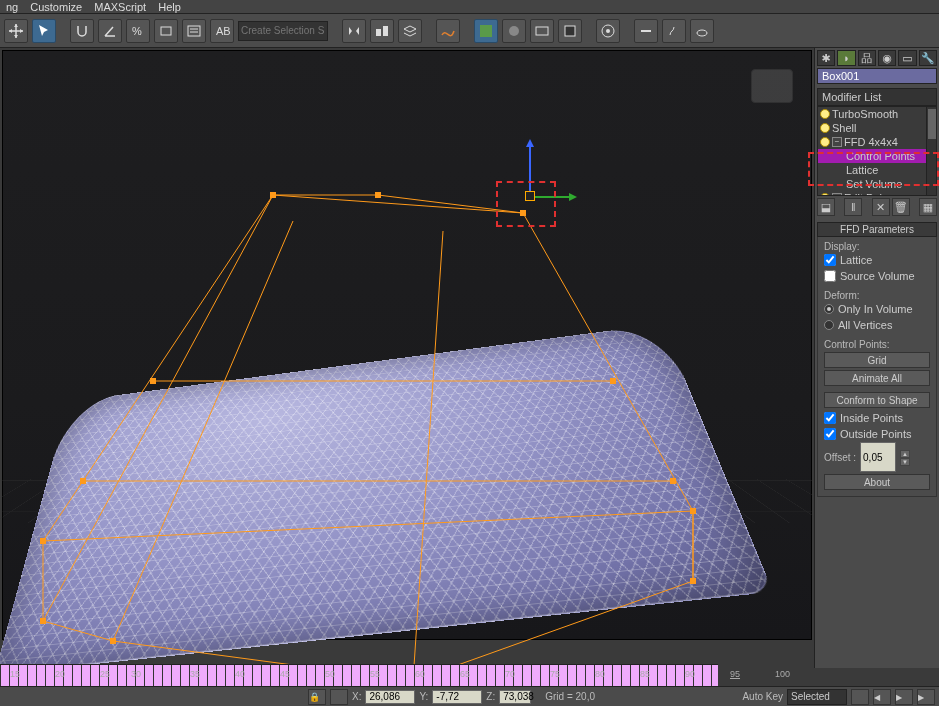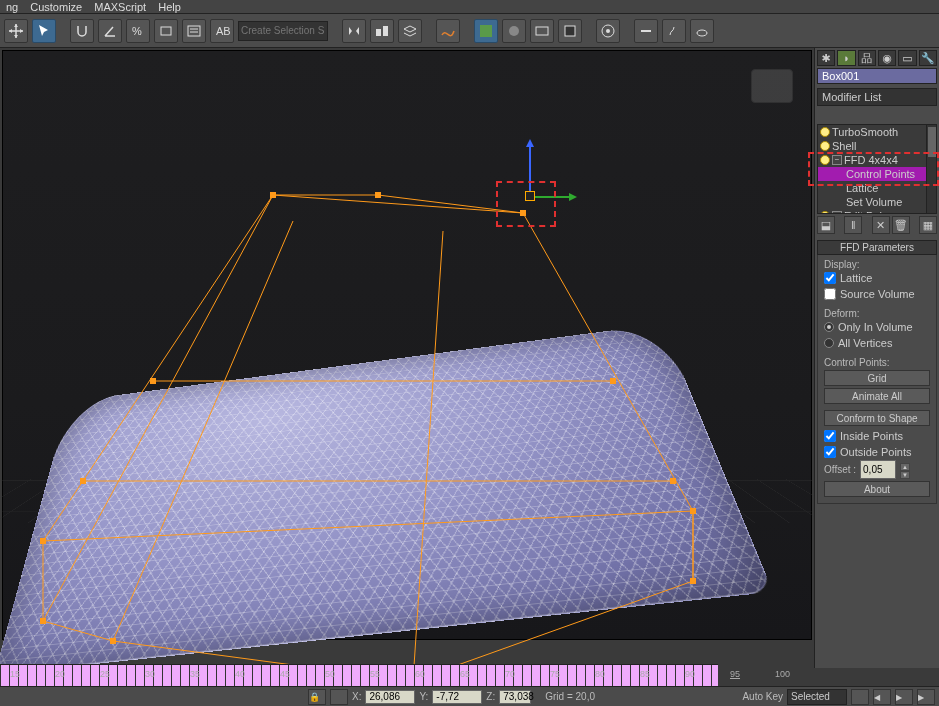--- a/index.html
+++ b/index.html
@@ -37,21 +37,21 @@
 .hl2{position:absolute;left:808px;top:152px;width:131px;height:34px;border:2px dashed #e03030;z-index:50;pointer-events:none;}
 .ground{position:absolute;left:0;bottom:40px;width:100%;height:120px;
   background:repeating-linear-gradient(0deg,transparent 0 28px,#333 28px 29px),repeating-linear-gradient(90deg,transparent 0 28px,#333 28px 29px);
   opacity:.4;transform:perspective(700px) rotateX(72deg);transform-origin:top;}
 .sidepanel{flex:1;background:#4b4b4b;border-left:1px solid #222;padding:2px;position:relative;}
 .tabrow{display:flex;gap:2px;height:16px;margin-bottom:2px;}
 .tabrow .tab{flex:1;background:#3a3a3a;border:1px solid #222;display:flex;align-items:center;justify-content:center;}
 .tabrow .tab.active{background:#5a7a3a;}
 .objname{background:#6b6ba0;border:1px solid #222;height:16px;padding:0 4px;color:#fff;display:flex;align-items:center;}
 .modlist{background:#333;border:1px solid #222;height:16px;padding:8px 4px;display:flex;align-items:center;margin-top:4px;}
-.stack{background:#3a3a3a;border:1px solid #222;margin-top:18px;height:90px;overflow:hidden;position:relative;}
+.stack{background:#3a3a3a;border:1px solid #222;margin-top:0;height:90px;overflow:hidden;position:relative;}
 .stackscroll{position:absolute;right:0;top:0;width:10px;height:100%;background:#333;border-left:1px solid #222;}
 .stackscroll .thumb{position:absolute;top:2px;left:1px;width:8px;height:30px;background:#666;}
 .srow{display:flex;align-items:center;height:14px;padding-left:2px;gap:2px;}
 .srow.sel{background:#a21caf;color:#fff;}
 .srow.sub{padding-left:28px;}
 .bulb{width:10px;height:10px;border-radius:50%;background:#ffee88;border:1px solid #aa8800;flex-shrink:0;}
 .exp{width:10px;height:10px;border:1px solid #888;display:flex;align-items:center;justify-content:center;font-size:8px;background:#444;flex-shrink:0;line-height:1;}
 .stackbtns{display:flex;gap:2px;margin-top:2px;height:18px;}
 .stackbtns .sb{flex:0 0 18px;height:18px;background:#555;border:1px solid #333;display:flex;align-items:center;justify-content:center;}
 .stackbtns .spacer{flex:1;}
@@ -59,21 +59,21 @@
 .rollhead{background:#3a3a3a;border:1px solid #222;height:15px;display:flex;align-items:center;justify-content:center;font-size:10px;}
 .rollbody{border:1px solid #333;border-top:none;padding:4px 6px;}
 .lbl{color:#bbb;font-size:10px;}
 .chk{display:flex;align-items:center;gap:4px;height:16px;}
 .chk input{width:12px;height:12px;}
 .rad{display:flex;align-items:center;gap:4px;height:16px;}
 .rad .r{width:10px;height:10px;border-radius:50%;border:1px solid #888;background:#333;display:flex;align-items:center;justify-content:center;}
 .rad .r.on::after{content:"";width:4px;height:4px;border-radius:50%;background:#ccc;}
 .btn{background:#5a5a5a;border:1px solid #333;height:16px;display:flex;align-items:center;justify-content:center;font-size:10px;cursor:pointer;margin:2px 0;}
 .spinrow{display:flex;align-items:center;gap:4px;}
-.spin{background:#d8d8c8;border:1px solid #666;width:36px;height:19px;color:#000;font-size:10px;padding:0 2px;display:flex;align-items:center;}
+.spin{background:#d8d8c8;border:1px solid #666;width:36px;height:30px;color:#000;font-size:10px;padding:0 2px;display:flex;align-items:center;}
 .spinbtns{width:10px;height:14px;display:flex;flex-direction:column;}
 .spinbtns div{flex:1;background:#666;border:1px solid #444;font-size:6px;display:flex;align-items:center;justify-content:center;}
 .ruler{position:absolute;left:0;top:664px;width:718px;height:22px;background:#f0abfc;border-top:1px solid #222;}
 .ruler-track{height:100%;position:relative;background:
   repeating-linear-gradient(90deg,#333 0 1px,transparent 1px 9px);
   display:flex;align-items:flex-end;padding-bottom:2px;}
 .rnum{position:absolute;top:4px;font-size:9px;color:#aaa;}
 .statusbar{position:absolute;left:0;bottom:0;width:939px;height:20px;background:#4b4b4b;border-top:1px solid #222;display:flex;align-items:center;gap:4px;padding:0 4px;}
 .statusbar .sbtn{width:18px;height:16px;background:#555;border:1px solid #333;}
 .statusbar .field{background:#d8d8c8;border:1px solid #666;height:14px;color:#000;font-size:10px;padding:0 3px;display:flex;align-items:center;}
@@ -377,21 +377,21 @@
   </div>
 </div>
 
 <div class="hl2"></div>
 
 <div class="ruler">
   <div class="ruler-track" id="ruler-track">
       <span class="rnum" style="left: 10px;">15</span>
       <span class="rnum" style="left: 55px;">20</span>
       <span class="rnum" style="left: 100px;">25</span>
-      <span class="rnum" style="left: 145px;">30</span>
+      <span class="rnum" style="left: 131px;">30</span>
       <span class="rnum" style="left: 190px;">35</span>
       <span class="rnum" style="left: 235px;">40</span>
       <span class="rnum" style="left: 280px;">45</span>
       <span class="rnum" style="left: 325px;">50</span>
       <span class="rnum" style="left: 370px;">55</span>
       <span class="rnum" style="left: 415px;">60</span>
       <span class="rnum" style="left: 460px;">65</span>
       <span class="rnum" style="left: 505px;">70</span>
       <span class="rnum" style="left: 550px;">75</span>
       <span class="rnum" style="left: 595px;">80</span>

